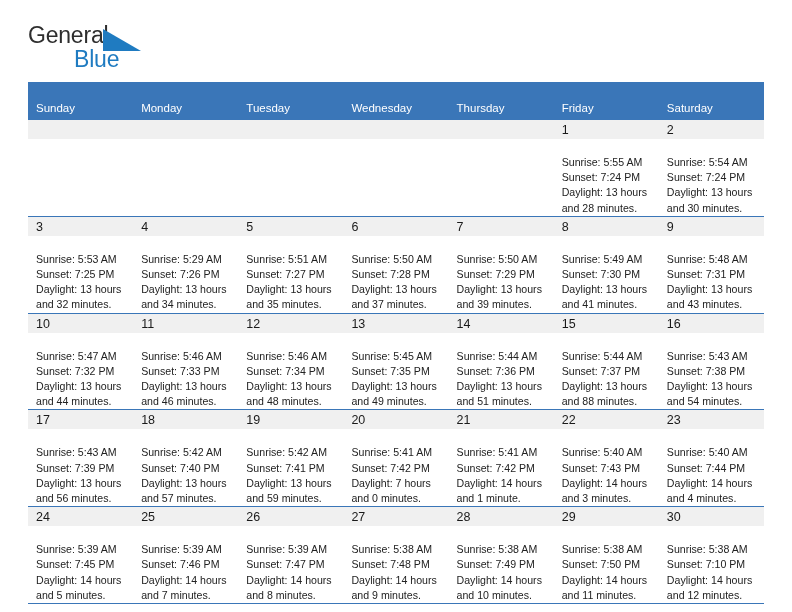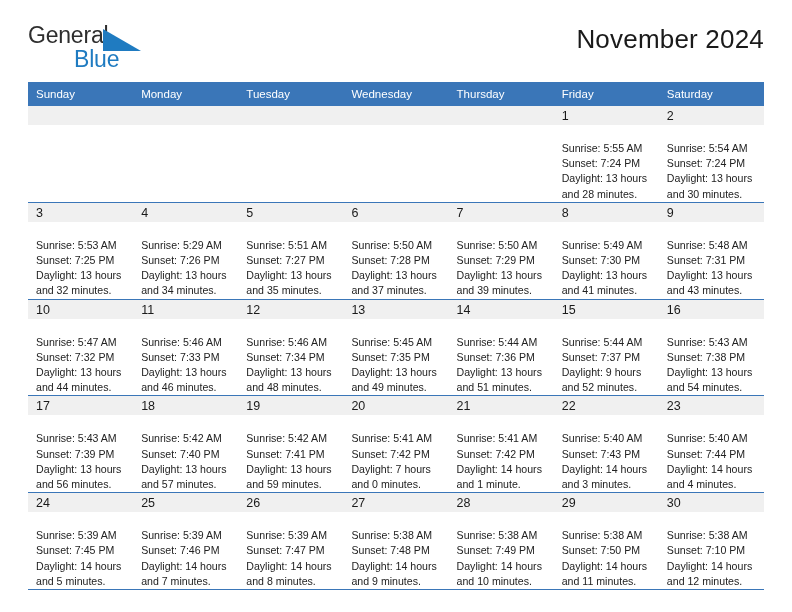--- a/index.html
+++ b/index.html
@@ -84,21 +84,21 @@
     width: 736px;
     border-collapse: collapse;
     table-layout: fixed;
   }
   .calendar th {
     background: #3a76b8;
     color: #ffffff;
     font-weight: normal;
     font-size: 11.5px;
     text-align: left;
-    padding: 6px 0 5px 8px;
+    padding: 20px 0 5px 8px;
     height: 20px;
     box-sizing: border-box;
     border: none;
   }
   .calendar td {
     vertical-align: top;
     padding: 0;
     border-top: 1.5px solid #3a76b8;
     border-bottom: none;
     background: #ffffff;
@@ -142,21 +142,20 @@
       <span class="logo-general">General</span>
       <span class="logo-tri">
         <svg width="38" height="22" viewBox="0 0 38 22" aria-hidden="true">
           <polygon points="0,0 38,22 0,22" fill="#1f7bc1"></polygon>
         </svg>
       </span>
       <span class="logo-blue">Blue</span>
     </div>
 
     <div class="titles">
-      <h1 class="cal-title">November 2024</h1>
     </div>
 
   </div>
 
   <table class="calendar">
     <thead>
       <tr>
         <th>Sunday</th>
         <th>Monday</th>
         <th>Tuesday</th>
@@ -322,21 +321,21 @@
               <div>Sunrise: 5:44 AM</div>
               <div>Sunset: 7:36 PM</div>
               <div class="daylight">Daylight: 13 hours and 51 minutes.</div>
             </div>
           </td>
           <td>
             <div class="daynum-band">15</div>
             <div class="cell-body">
               <div>Sunrise: 5:44 AM</div>
               <div>Sunset: 7:37 PM</div>
-              <div class="daylight">Daylight: 9 hours and 52 minutes.</div>
+              <div class="daylight">Daylight: 13 hours and 88 minutes.</div>
             </div>
           </td>
           <td>
             <div class="daynum-band">16</div>
             <div class="cell-body">
               <div>Sunrise: 5:43 AM</div>
               <div>Sunset: 7:38 PM</div>
               <div class="daylight">Daylight: 13 hours and 54 minutes.</div>
             </div>
           </td>

